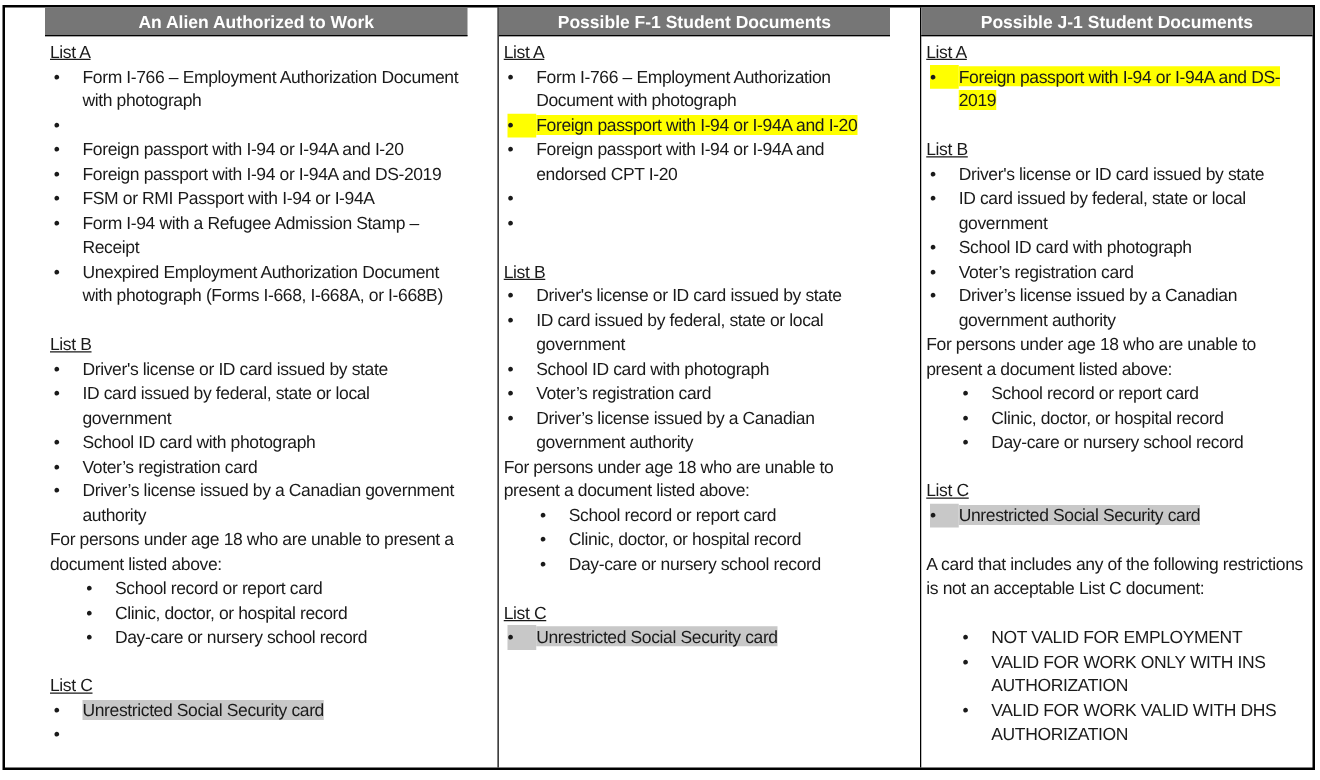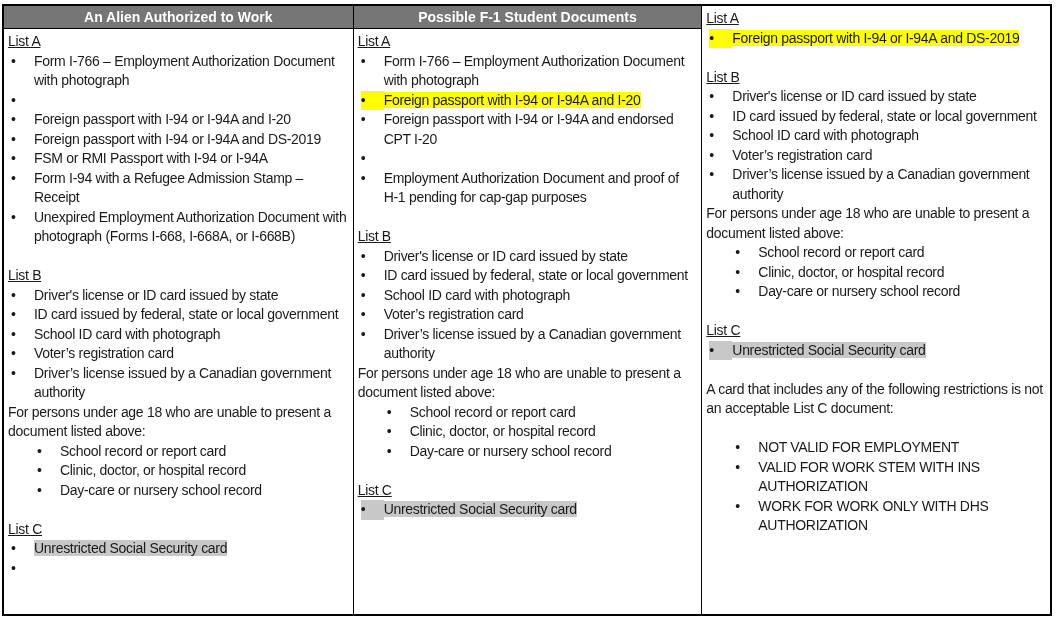--- a/index.html
+++ b/index.html
@@ -11,24 +11,24 @@
   }
   html,body{margin:0;padding:0;background:#ffffff;}
   body{
     width:1056px;height:624px;overflow:hidden;
     font-family:"Liberation Sans","DejaVu Sans",sans-serif;
     color:#1a1a1a;
   }
   .doc-table{
     position:absolute;left:2px;top:4px;width:1050px;height:612px;
     box-sizing:border-box;border:2px solid var(--border);
-    display:grid;grid-template-columns:1fr 1fr 1fr;background:#fff;
+    display:grid;grid-template-columns:1fr 1fr 1fr;background:#fff;padding-left:32px;
   }
   .col{display:flex;flex-direction:column;min-width:0;box-sizing:border-box;}
-  .col + .col{border-left:1.5px solid var(--border);}
+  .col + .col{border-left:1.5px solid var(--border);margin-left:24px;}
   .col-header{
     height:22px;line-height:22px;flex:0 0 22px;
     background:var(--header-bg);color:var(--header-text);
     font-weight:bold;font-size:14px;text-align:center;
     border-bottom:1.5px solid var(--border);
     letter-spacing:0;white-space:nowrap;overflow:hidden;
   }
   .col-body{
     flex:1 1 auto;overflow:hidden;
     padding:3px 5px 0 4px;
@@ -81,38 +81,39 @@
       </div>
   </div>
   <div class="col">
     <div class="col-header">Possible F-1 Student Documents</div>
     <div class="col-body">
         <div class="line head-line"><span class="head-text">List A</span></div>
         <div class="line li"><span class="mark">•</span><span class="txt">Form I-766 – Employment Authorization Document with photograph</span></div>
         <div class="line li"><span class="mark hl-yellow">•</span><span class="txt hl-yellow">Foreign passport with I-94 or I-94A and I-20</span></div>
         <div class="line li"><span class="mark">•</span><span class="txt">Foreign passport with I-94 or I-94A and endorsed CPT I-20</span></div>
         <div class="line li"><span class="mark">•</span></div>
-        <div class="line li"><span class="mark">•</span><span class="txt">Employment Authorization Document and proof of H-1 pending for cap-gap purposes</span></div>
+        <div class="line li"><span class="mark">•</span></div>
         <div class="line gap"></div>
         <div class="line head-line"><span class="head-text">List B</span></div>
         <div class="line li"><span class="mark">•</span><span class="txt">Driver's license or ID card issued by state</span></div>
         <div class="line li"><span class="mark">•</span><span class="txt">ID card issued by federal, state or local government</span></div>
         <div class="line li"><span class="mark">•</span><span class="txt">School ID card with photograph</span></div>
         <div class="line li"><span class="mark">•</span><span class="txt">Voter’s registration card</span></div>
         <div class="line li"><span class="mark">•</span><span class="txt">Driver’s license issued by a Canadian government authority</span></div>
         <div class="line para">For persons under age 18 who are unable to present a document listed above:</div>
         <div class="line li sub"><span class="mark">•</span><span class="txt">School record or report card</span></div>
         <div class="line li sub"><span class="mark">•</span><span class="txt">Clinic, doctor, or hospital record</span></div>
         <div class="line li sub"><span class="mark">•</span><span class="txt">Day-care or nursery school record</span></div>
         <div class="line gap"></div>
         <div class="line head-line"><span class="head-text">List C</span></div>
         <div class="line li"><span class="mark hl-gray">•</span><span class="txt hl-gray">Unrestricted Social Security card</span></div>
       </div>
   </div>
   <div class="col">
+    <div class="col-header">Possible J-1 Student Documents</div>
     <div class="col-body">
         <div class="line head-line"><span class="head-text">List A</span></div>
         <div class="line li"><span class="mark hl-yellow">•</span><span class="txt hl-yellow">Foreign passport with I-94 or I-94A and DS-2019</span></div>
         <div class="line gap"></div>
         <div class="line head-line"><span class="head-text">List B</span></div>
         <div class="line li"><span class="mark">•</span><span class="txt">Driver's license or ID card issued by state</span></div>
         <div class="line li"><span class="mark">•</span><span class="txt">ID card issued by federal, state or local government</span></div>
         <div class="line li"><span class="mark">•</span><span class="txt">School ID card with photograph</span></div>
         <div class="line li"><span class="mark">•</span><span class="txt">Voter’s registration card</span></div>
         <div class="line li"><span class="mark">•</span><span class="txt">Driver’s license issued by a Canadian government authority</span></div>
@@ -120,17 +121,17 @@
         <div class="line li sub"><span class="mark">•</span><span class="txt">School record or report card</span></div>
         <div class="line li sub"><span class="mark">•</span><span class="txt">Clinic, doctor, or hospital record</span></div>
         <div class="line li sub"><span class="mark">•</span><span class="txt">Day-care or nursery school record</span></div>
         <div class="line gap"></div>
         <div class="line head-line"><span class="head-text">List C</span></div>
         <div class="line li"><span class="mark hl-gray">•</span><span class="txt hl-gray">Unrestricted Social Security card</span></div>
         <div class="line gap"></div>
         <div class="line para">A card that includes any of the following restrictions is not an acceptable List C document:</div>
         <div class="line gap"></div>
         <div class="line li sub"><span class="mark">•</span><span class="txt">NOT VALID FOR EMPLOYMENT</span></div>
-        <div class="line li sub"><span class="mark">•</span><span class="txt">VALID FOR WORK STEM WITH INS AUTHORIZATION</span></div>
-        <div class="line li sub"><span class="mark">•</span><span class="txt">WORK FOR WORK ONLY WITH DHS AUTHORIZATION</span></div>
+        <div class="line li sub"><span class="mark">•</span><span class="txt">VALID FOR WORK ONLY WITH INS AUTHORIZATION</span></div>
+        <div class="line li sub"><span class="mark">•</span><span class="txt">VALID FOR WORK VALID WITH DHS AUTHORIZATION</span></div>
       </div>
   </div>
 </div>
 
 </body></html>

